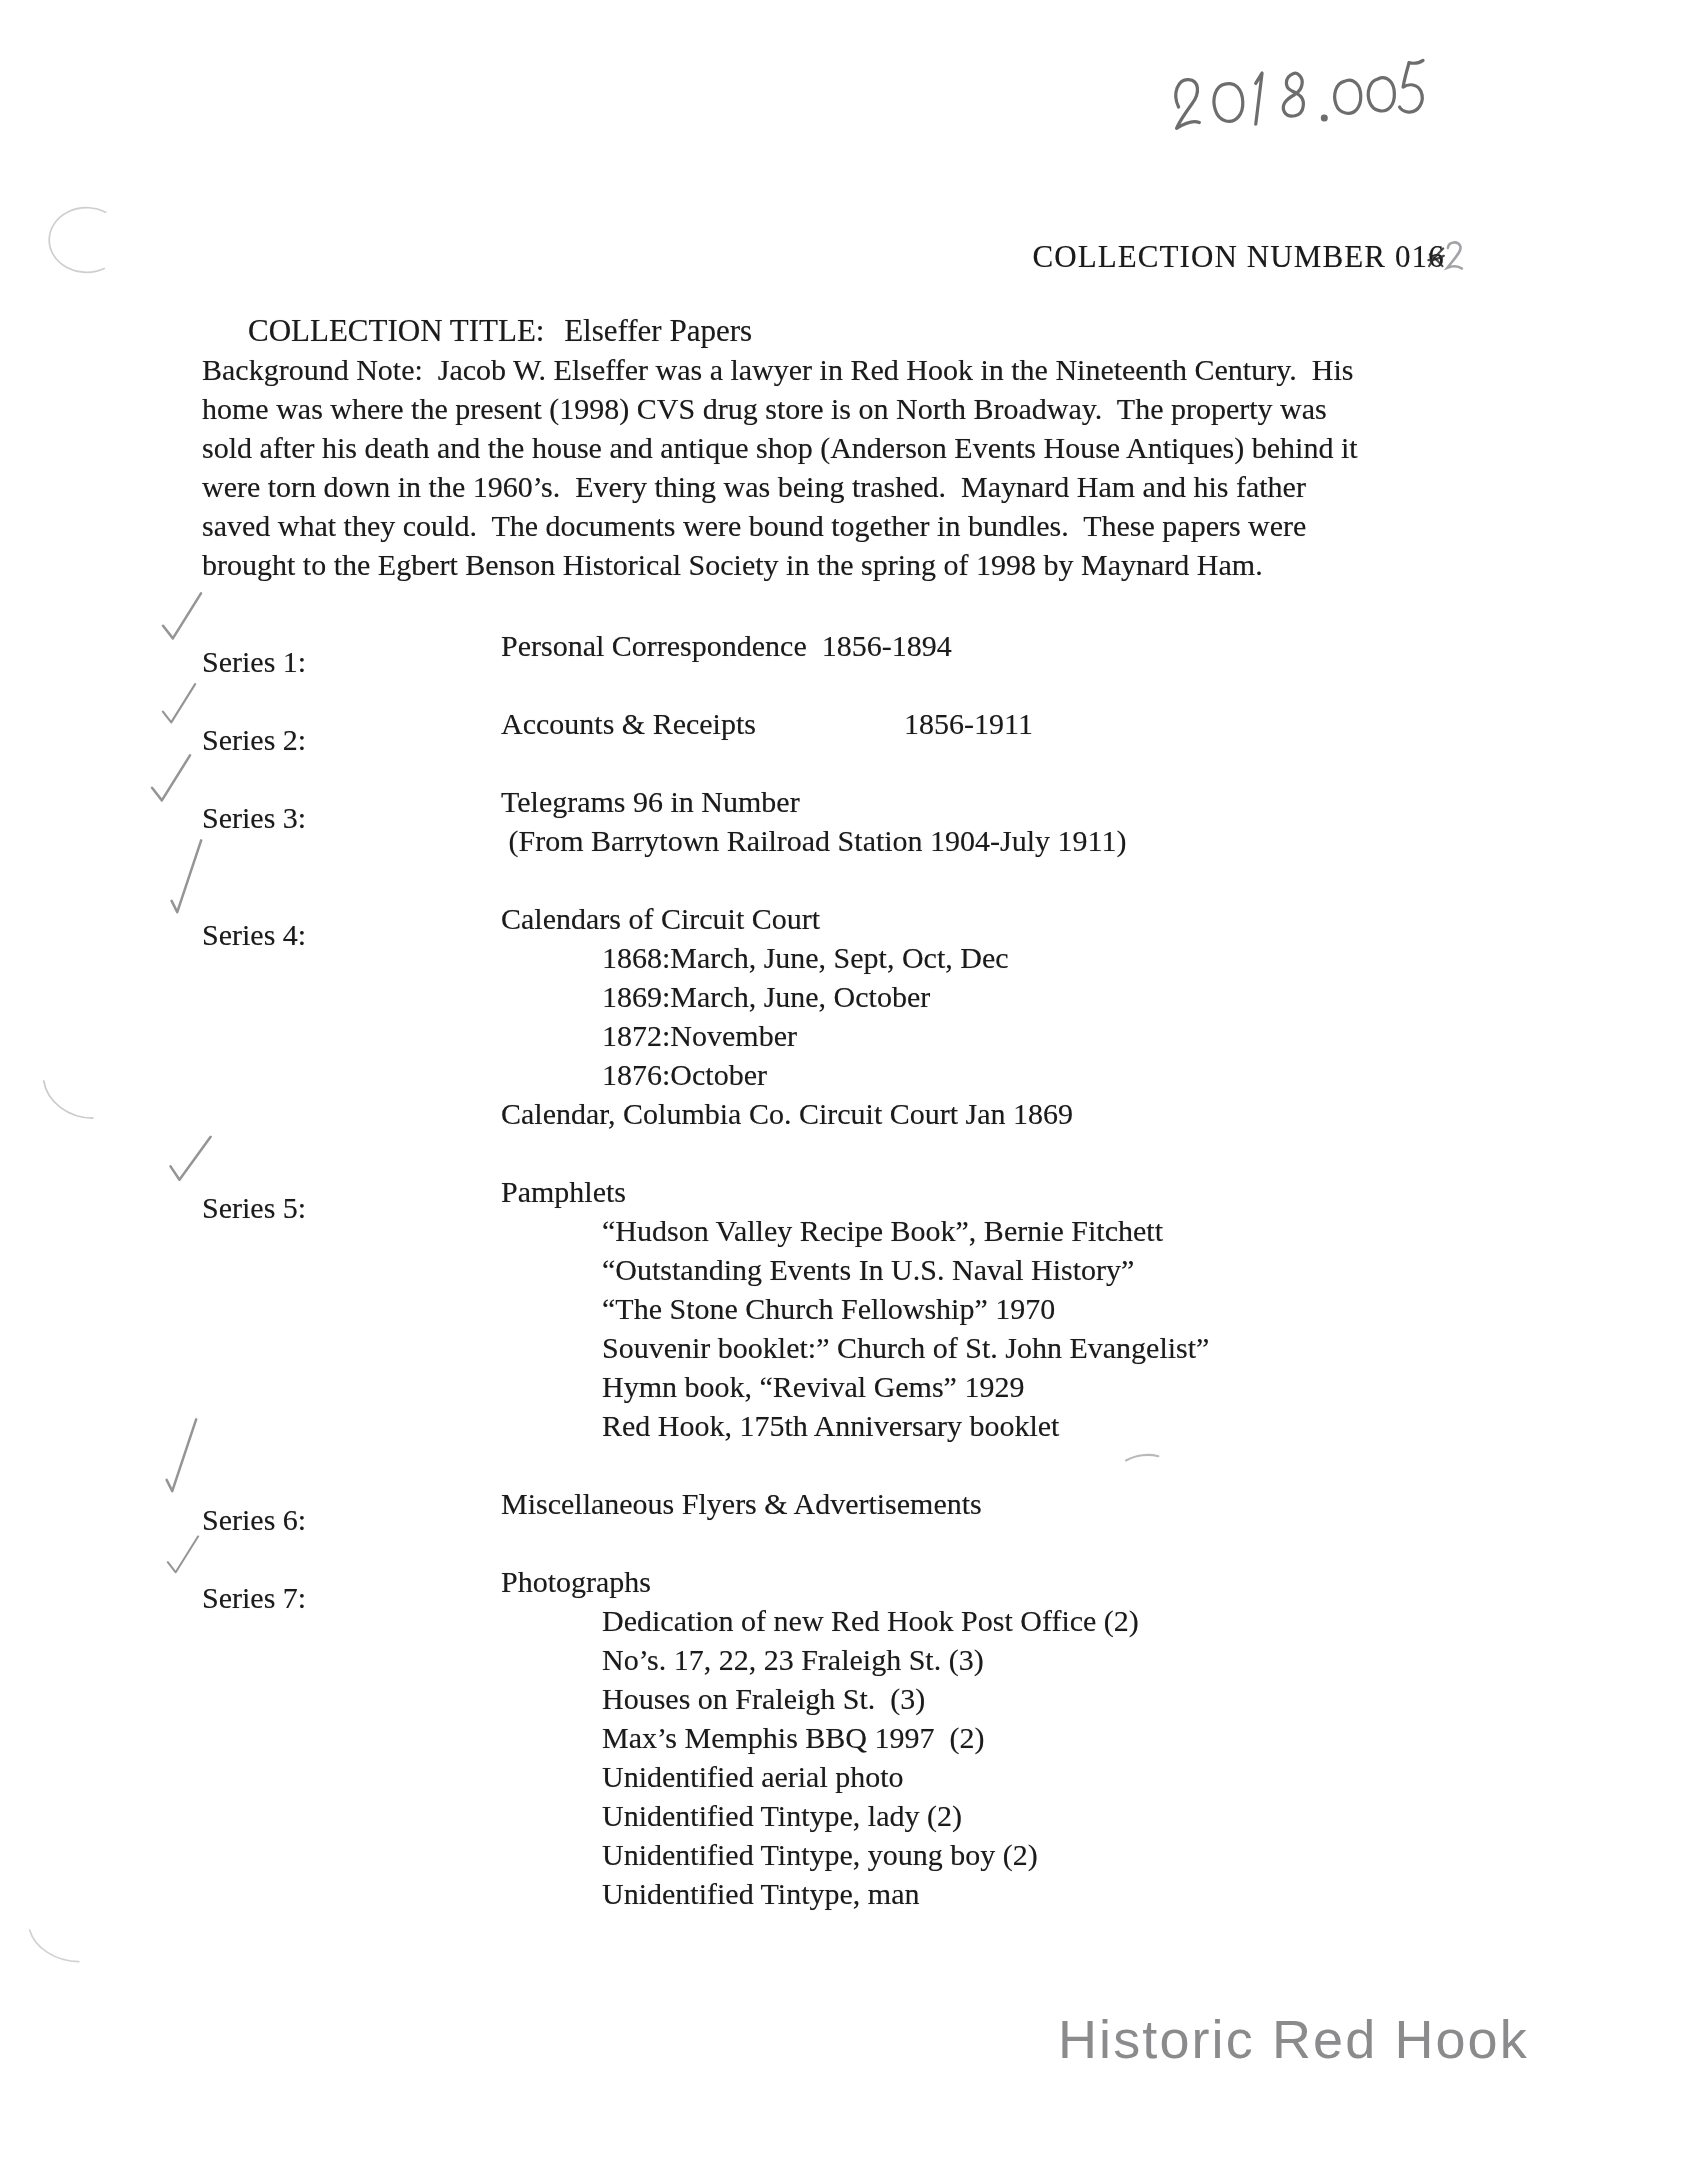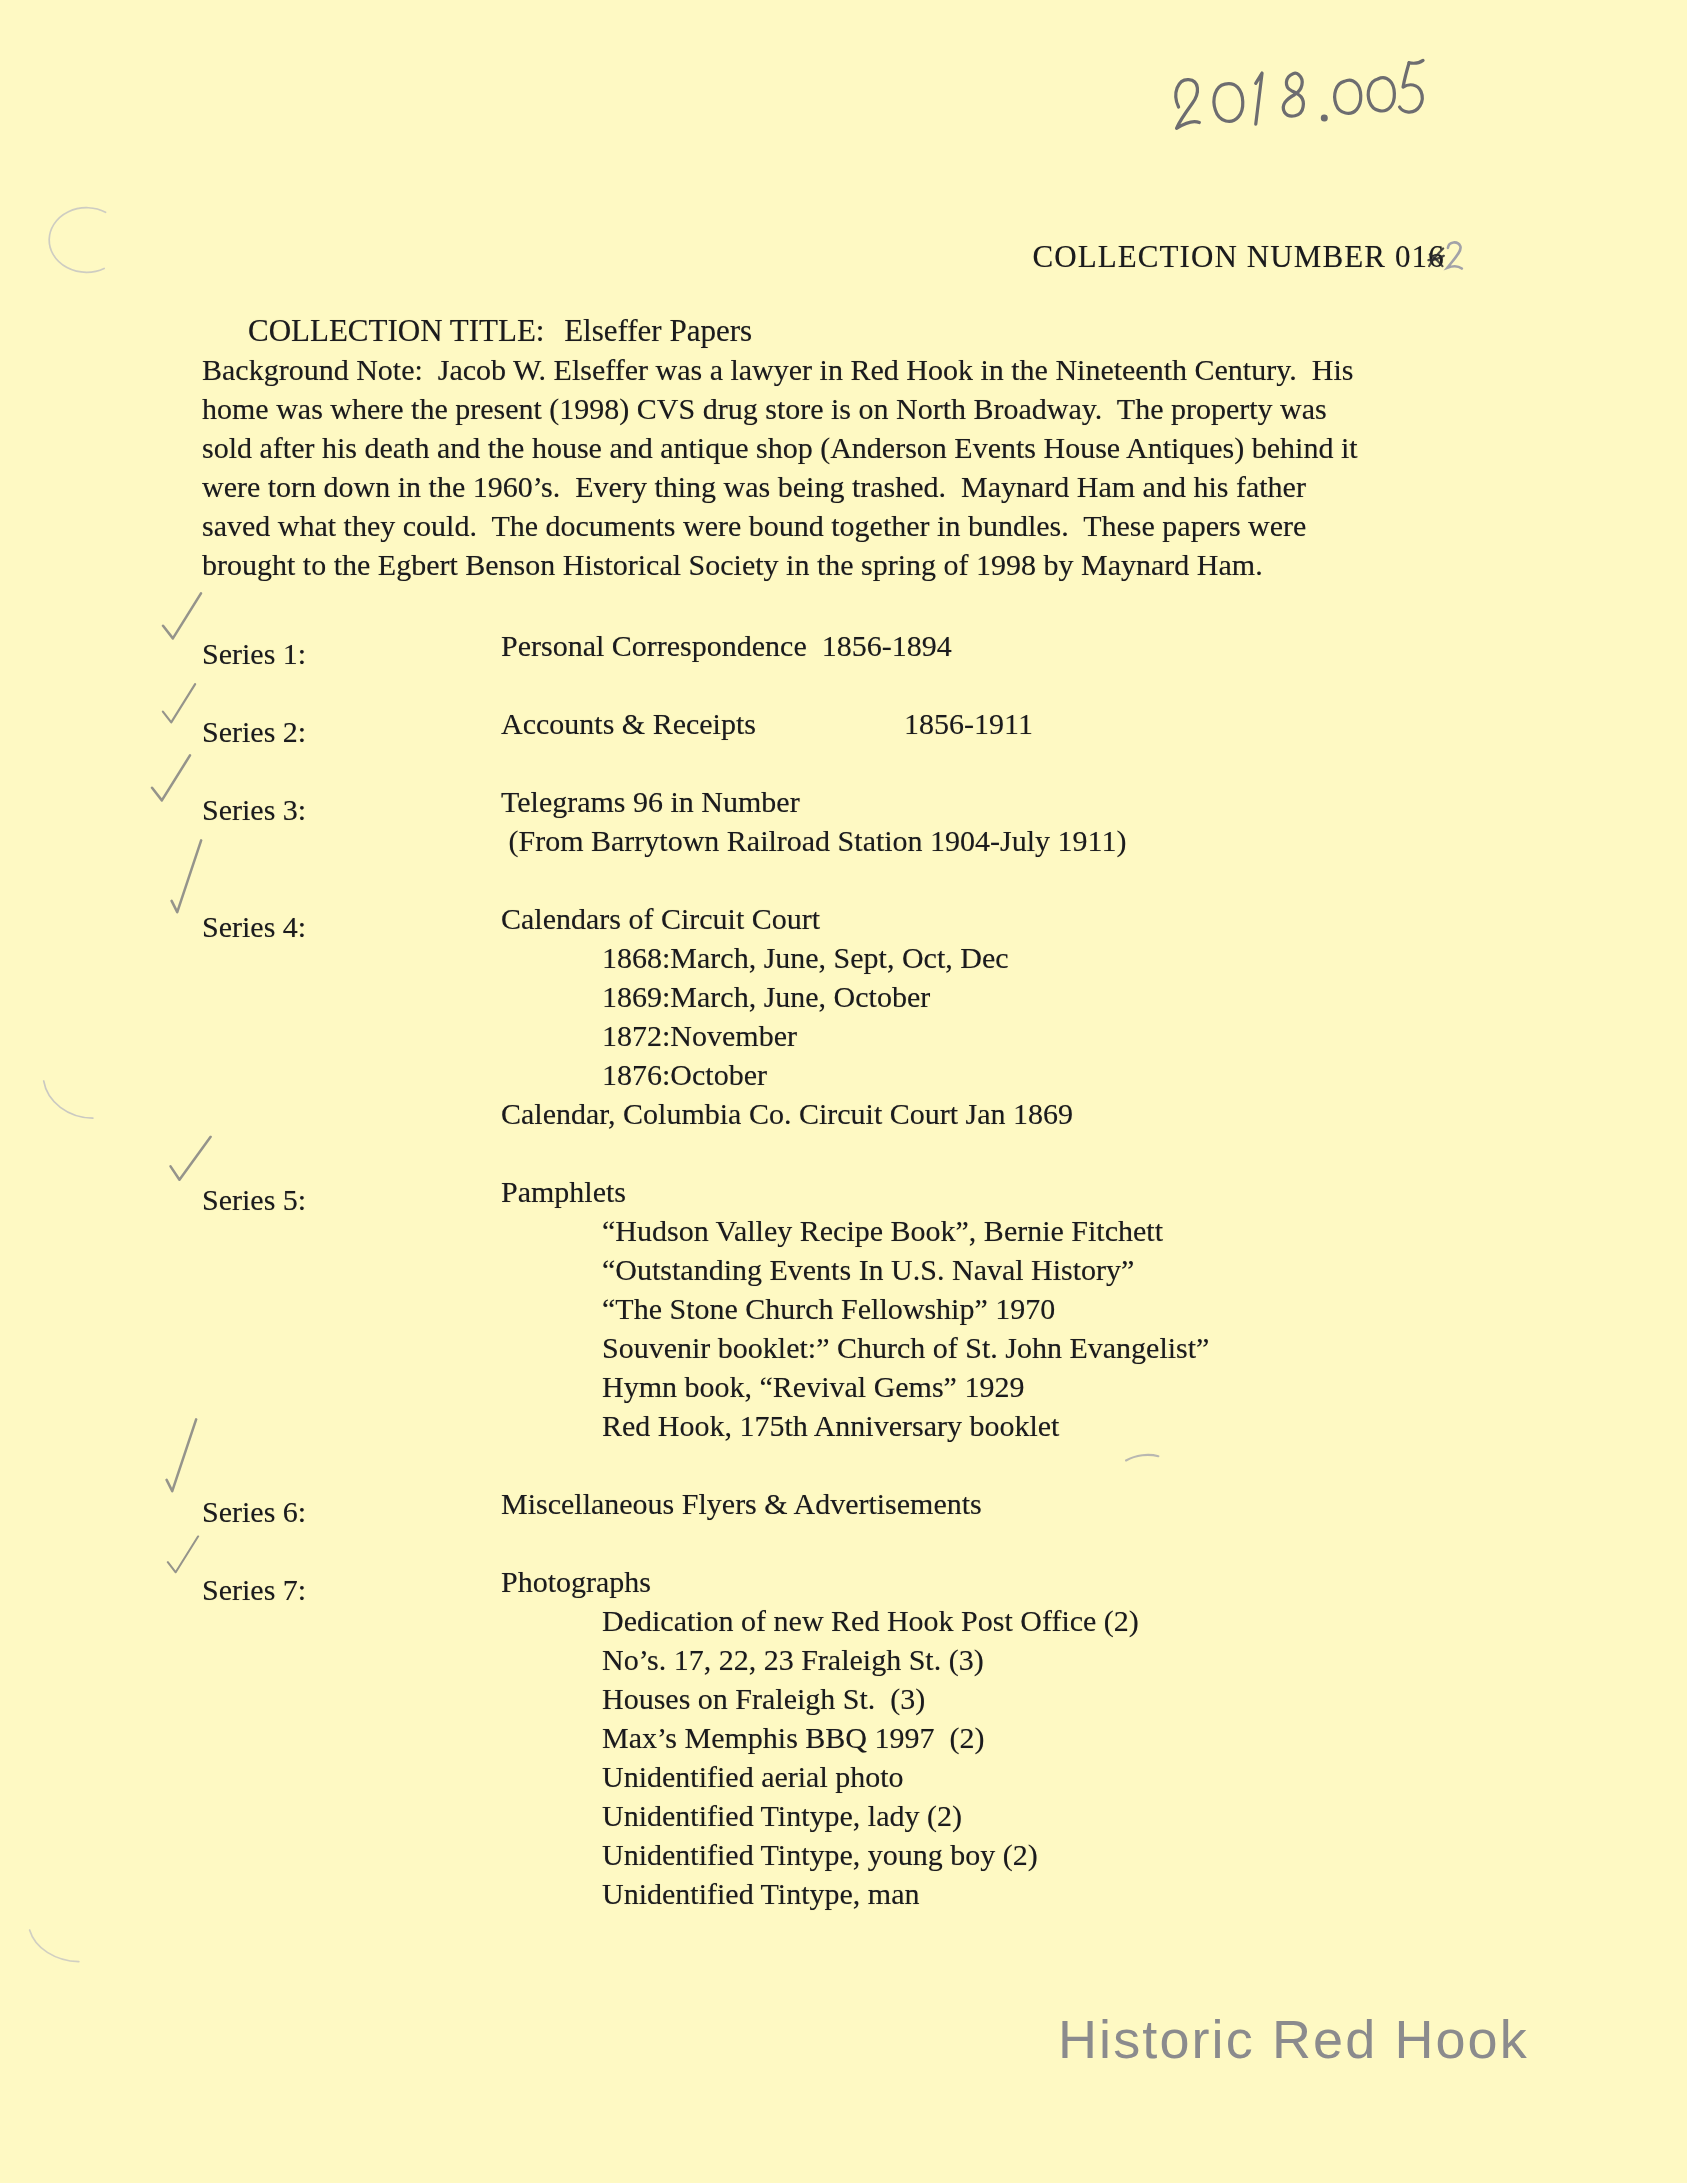--- a/index.html
+++ b/index.html
@@ -1,21 +1,21 @@
 <!DOCTYPE html>
 <html style="font-size:11.2px"><head>
 <meta charset="utf-8">
 <style>
   html, body { margin: 0; padding: 0; background: #e8e8e8; }
   .page {
     position: relative;
     width: 1687px;
     height: 2183px;
     margin: 0 auto;
-    background: #fef9c3;
+    background: #ffffff;
     overflow: hidden;
     font-family: "Liberation Serif", serif;
     color: #1b1b1d;
   }
   .typed { text-shadow: 0 0 0.7px rgba(25,25,25,.45); }
 
   
   .accession {
     position: absolute;
     left: 1158px; top: 51px;
@@ -60,21 +60,21 @@
 
   
   .series-list {
     position: absolute;
     left: 202px; top: 626px;
     width: 1336px;
     font-size: 30px;
     line-height: 39px;
   }
   .series-block { position: relative; margin-bottom: 39px; }
-  .series-label { position: absolute; left: 0; top: 8px; white-space: pre; text-align: center; }
+  .series-label { position: absolute; left: 0; top: 16px; white-space: pre; text-align: center; }
   .series-rows { margin-left: 299px; }
   .series-row { position: relative; white-space: pre; }
   .series-row.indent-1 { padding-left: 101px; }
   .row-date { position: absolute; left: 403px; top: 0; white-space: pre; }
 
   
   .check-mark, .slash-mark { position: absolute; display: none; }
   .check-mark polyline, .slash-mark polyline { fill: none; stroke: #77777b; stroke-width: 3.6; stroke-linecap: round; stroke-linejoin: round; opacity: .78; }
   .check-style .check-mark { display: block; }
   .slash-style .slash-mark { display: block; }

